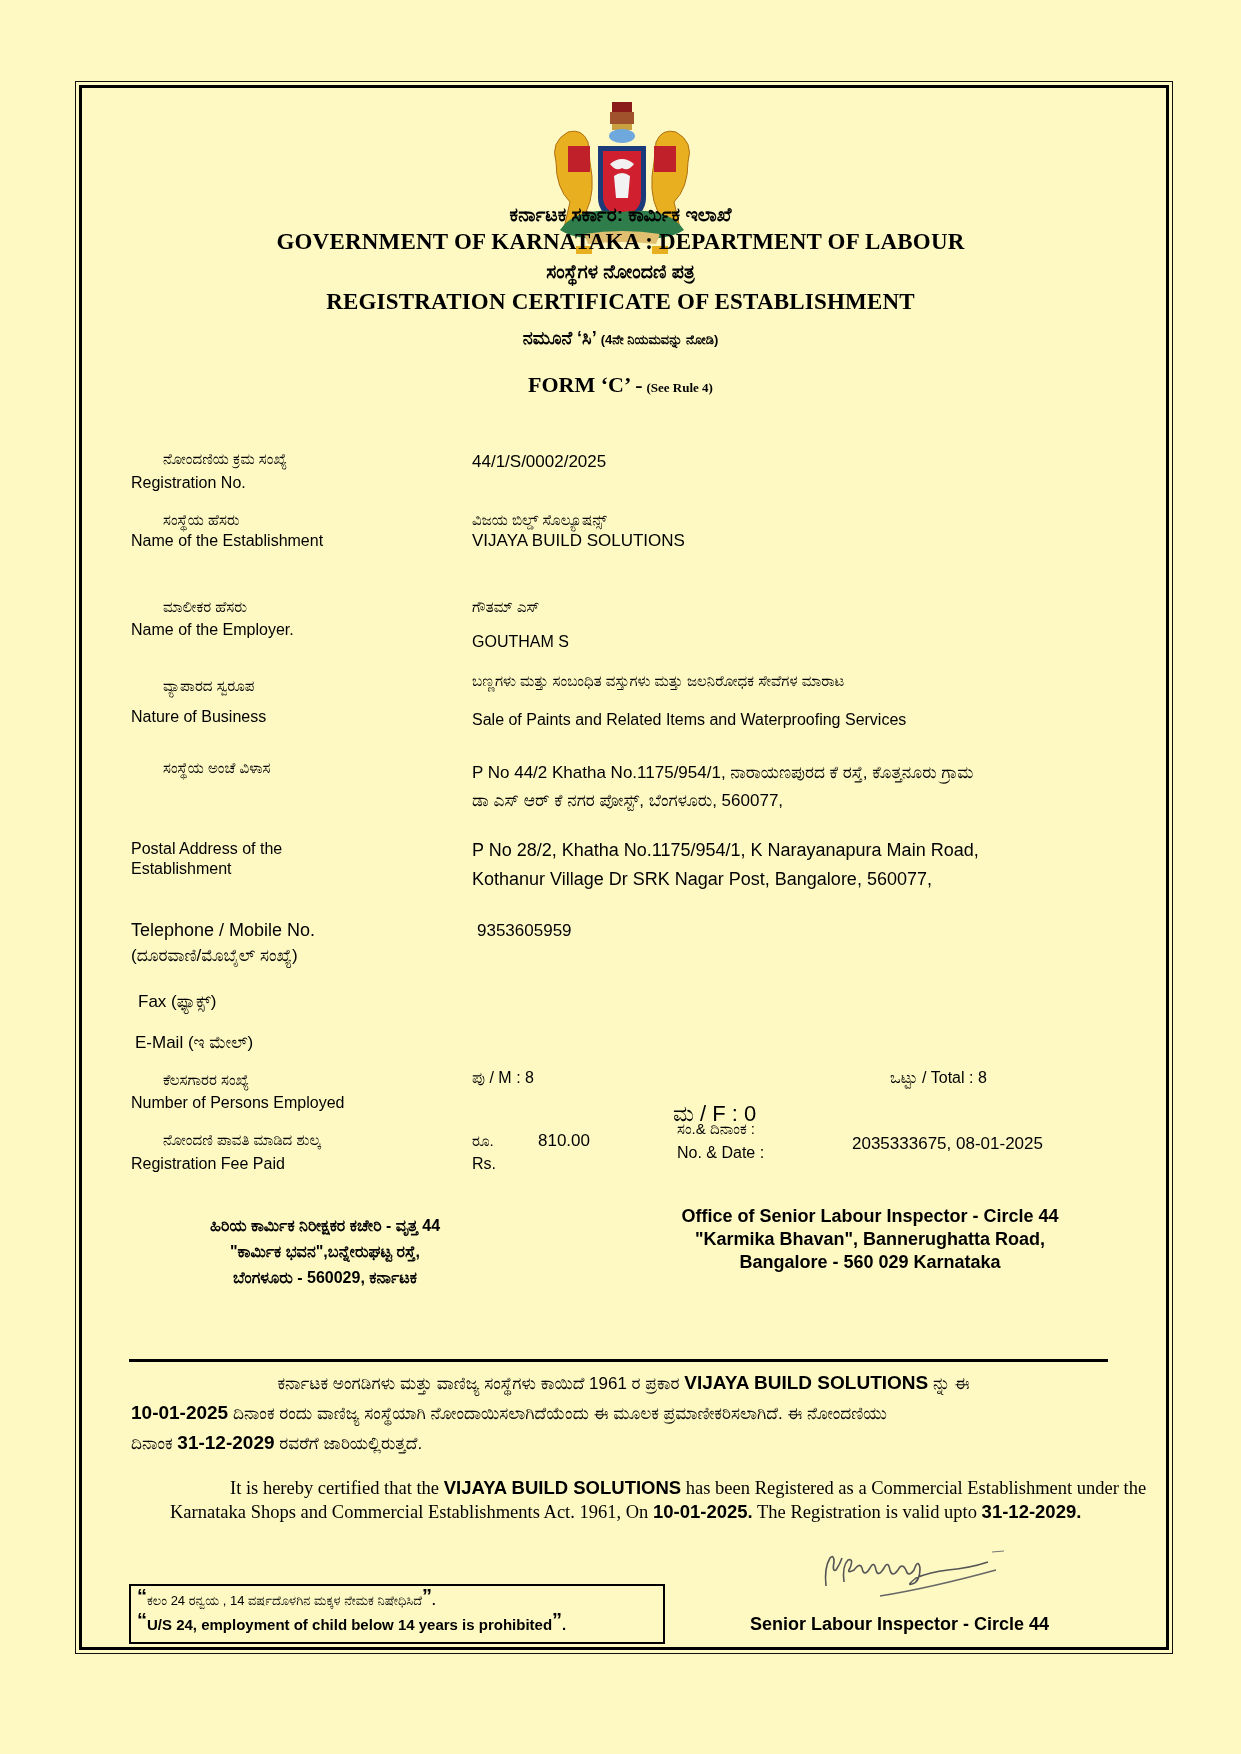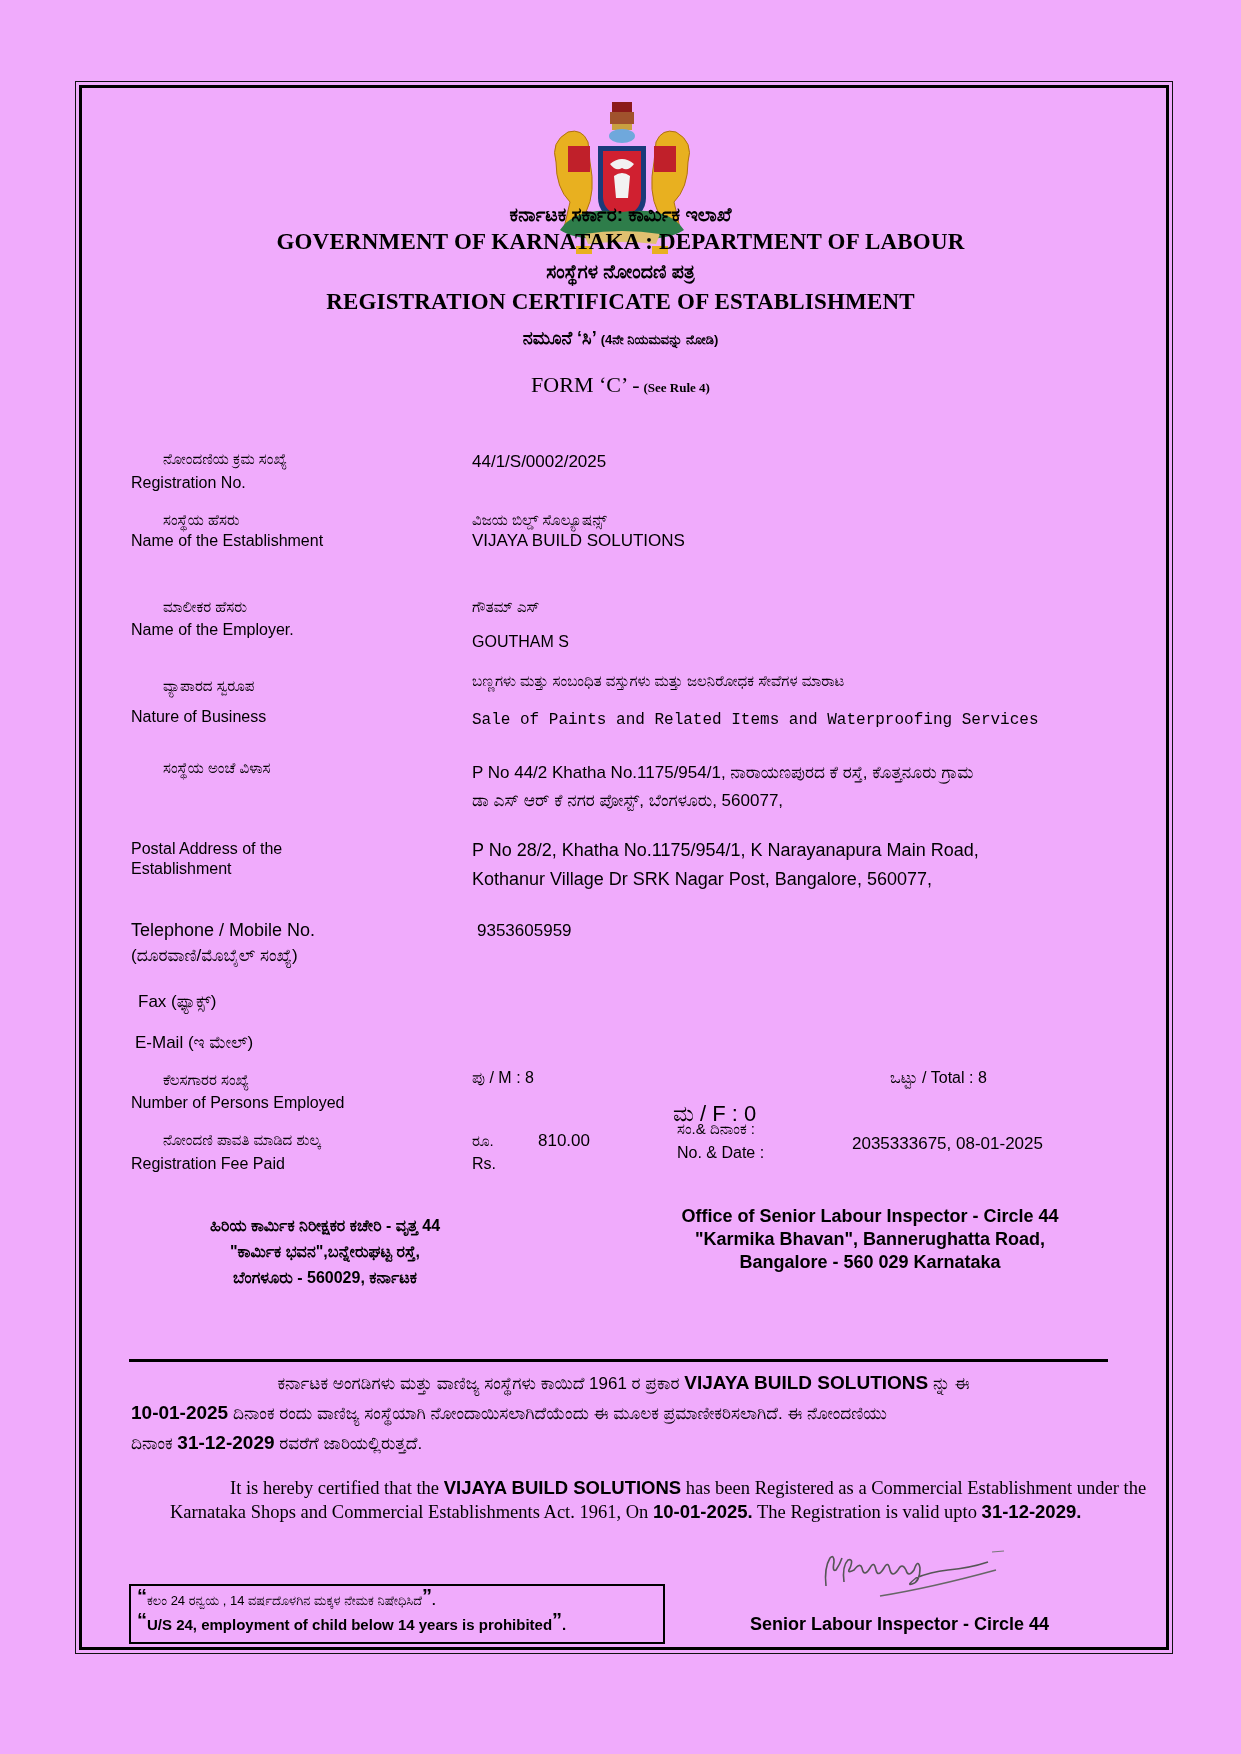--- a/index.html
+++ b/index.html
@@ -1,17 +1,17 @@
 <!DOCTYPE html>
 <html><head>
 <meta charset="utf-8">
 <style>
   html, body { margin: 0; padding: 0; background: #ffffff; }
   body { width: 1241px; height: 1754px; position: relative; overflow: hidden; color: #000; }
-  .page { position: absolute; left: 0; top: 0; width: 1241px; height: 1754px; background: #f0abfc; }
+  .page { position: absolute; left: 0; top: 0; width: 1241px; height: 1754px; background: #fef9c3; }
 
   .border-outer { position: absolute; left: 75px; top: 81px; width: 1098px; height: 1573px; border: 1px solid #111; box-sizing: border-box; }
   .border-inner { position: absolute; left: 79px; top: 85px; width: 1090px; height: 1565px; border: 3px solid #000; box-sizing: border-box; }
 
   .serif { font-family: "Liberation Serif", "DejaVu Serif", serif; }
   .sans { font-family: "Liberation Sans", "DejaVu Sans", sans-serif; }
   .abs { position: absolute; }
   .center { text-align: center; }
 
   
@@ -74,42 +74,42 @@
 
   <div class="abs center sans kn-head" style="left:0; width:1241px; top:204px;">ಕರ್ನಾಟಕ ಸರ್ಕಾರ: ಕಾರ್ಮಿಕ ಇಲಾಖೆ</div>
   <div class="abs center serif en-head" style="left:0; width:1241px; top:229px;">GOVERNMENT OF KARNATAKA : DEPARTMENT OF LABOUR</div>
   <div class="abs center sans kn-head" style="left:0; width:1241px; top:261px;">ಸಂಸ್ಥೆಗಳ ನೋಂದಣಿ ಪತ್ರ</div>
   <div class="abs center serif en-head" style="left:0; width:1241px; top:289px;">REGISTRATION CERTIFICATE OF ESTABLISHMENT</div>
   <div class="abs center" style="left:0; width:1241px; top:328px;">
     <span class="sans" style="font-size:18px; font-weight:bold;">ನಮೂನೆ ‘ಸಿ’</span>
     <span class="sans" style="font-size:13px; font-weight:bold;">(4ನೇ ನಿಯಮವನ್ನು ನೋಡಿ)</span>
   </div>
   <div class="abs center" style="left:0; width:1241px; top:372px;">
-    <span class="serif" style="font-size:22px; font-weight:normal;">FORM ‘C’ -</span>
+    <span class="serif" style="font-size:22px; font-weight:bold;">FORM ‘C’ -</span>
     <span class="serif" style="font-size:13px; font-weight:bold;">(See Rule 4)</span>
   </div>
 
   <div class="abs sans lbl-kn" style="left:131px; top:449px;">ನೋಂದಣಿಯ ಕ್ರಮ ಸಂಖ್ಯೆ</div>
   <div class="abs sans lbl" style="left:131px; top:472px;">Registration No.</div>
   <div class="abs sans val" style="left:472px; top:451px;">44/1/S/0002/2025</div>
 
   <div class="abs sans lbl-kn" style="left:131px; top:510px;">ಸಂಸ್ಥೆಯ ಹೆಸರು</div>
   <div class="abs sans lbl" style="left:131px; top:530px;">Name of the Establishment</div>
   <div class="abs sans val-kn" style="left:472px; top:510px;">ವಿಜಯ ಬಿಲ್ಡ್ ಸೊಲ್ಯೂಷನ್ಸ್</div>
   <div class="abs sans val" style="left:472px; top:530px;">VIJAYA BUILD SOLUTIONS</div>
 
   <div class="abs sans lbl-kn" style="left:131px; top:597px;">ಮಾಲೀಕರ ಹೆಸರು</div>
   <div class="abs sans lbl" style="left:131px; top:619px;">Name of the Employer.</div>
   <div class="abs sans val-kn" style="left:472px; top:597px;">ಗೌತಮ್ ಎಸ್</div>
   <div class="abs sans lbl" style="left:472px; top:631px;">GOUTHAM S</div>
 
   <div class="abs sans lbl-kn" style="left:131px; top:676px;">ವ್ಯಾಪಾರದ ಸ್ವರೂಪ</div>
   <div class="abs sans lbl" style="left:131px; top:706px;">Nature of Business</div>
   <div class="abs sans val-kn" style="left:472px; top:671px;">ಬಣ್ಣಗಳು ಮತ್ತು ಸಂಬಂಧಿತ ವಸ್ತುಗಳು ಮತ್ತು ಜಲನಿರೋಧಕ ಸೇವೆಗಳ ಮಾರಾಟ</div>
-  <div class="abs sans" style="left:472px; top:711px; font-size:16px;font-family:Liberation Mono, monospace;">Sale of Paints and Related Items and Waterproofing Services</div>
+  <div class="abs sans" style="left:472px; top:711px; font-size:16px;">Sale of Paints and Related Items and Waterproofing Services</div>
 
   <div class="abs sans lbl-kn" style="left:131px; top:758px;">ಸಂಸ್ಥೆಯ ಅಂಚೆ ವಿಳಾಸ</div>
   <div class="abs sans val" style="left:472px; top:762px;">P No 44/2 Khatha No.1175/954/1, ನಾರಾಯಣಪುರದ ಕೆ ರಸ್ತೆ, ಕೊತ್ತನೂರು ಗ್ರಾಮ</div>
   <div class="abs sans val" style="left:472px; top:790px;">ಡಾ ಎಸ್ ಆರ್ ಕೆ ನಗರ ಪೋಸ್ಟ್, ಬೆಂಗಳೂರು, 560077,</div>
 
   <div class="abs sans lbl" style="left:131px; top:838px;">Postal Address of the</div>
   <div class="abs sans lbl" style="left:131px; top:858px;">Establishment</div>
   <div class="abs sans" style="left:472px; top:840px; font-size:18px;">P No 28/2, Khatha No.1175/954/1, K Narayanapura Main Road,</div>
   <div class="abs sans" style="left:472px; top:869px; font-size:18px;">Kothanur Village Dr SRK Nagar Post, Bangalore, 560077,</div>
 

